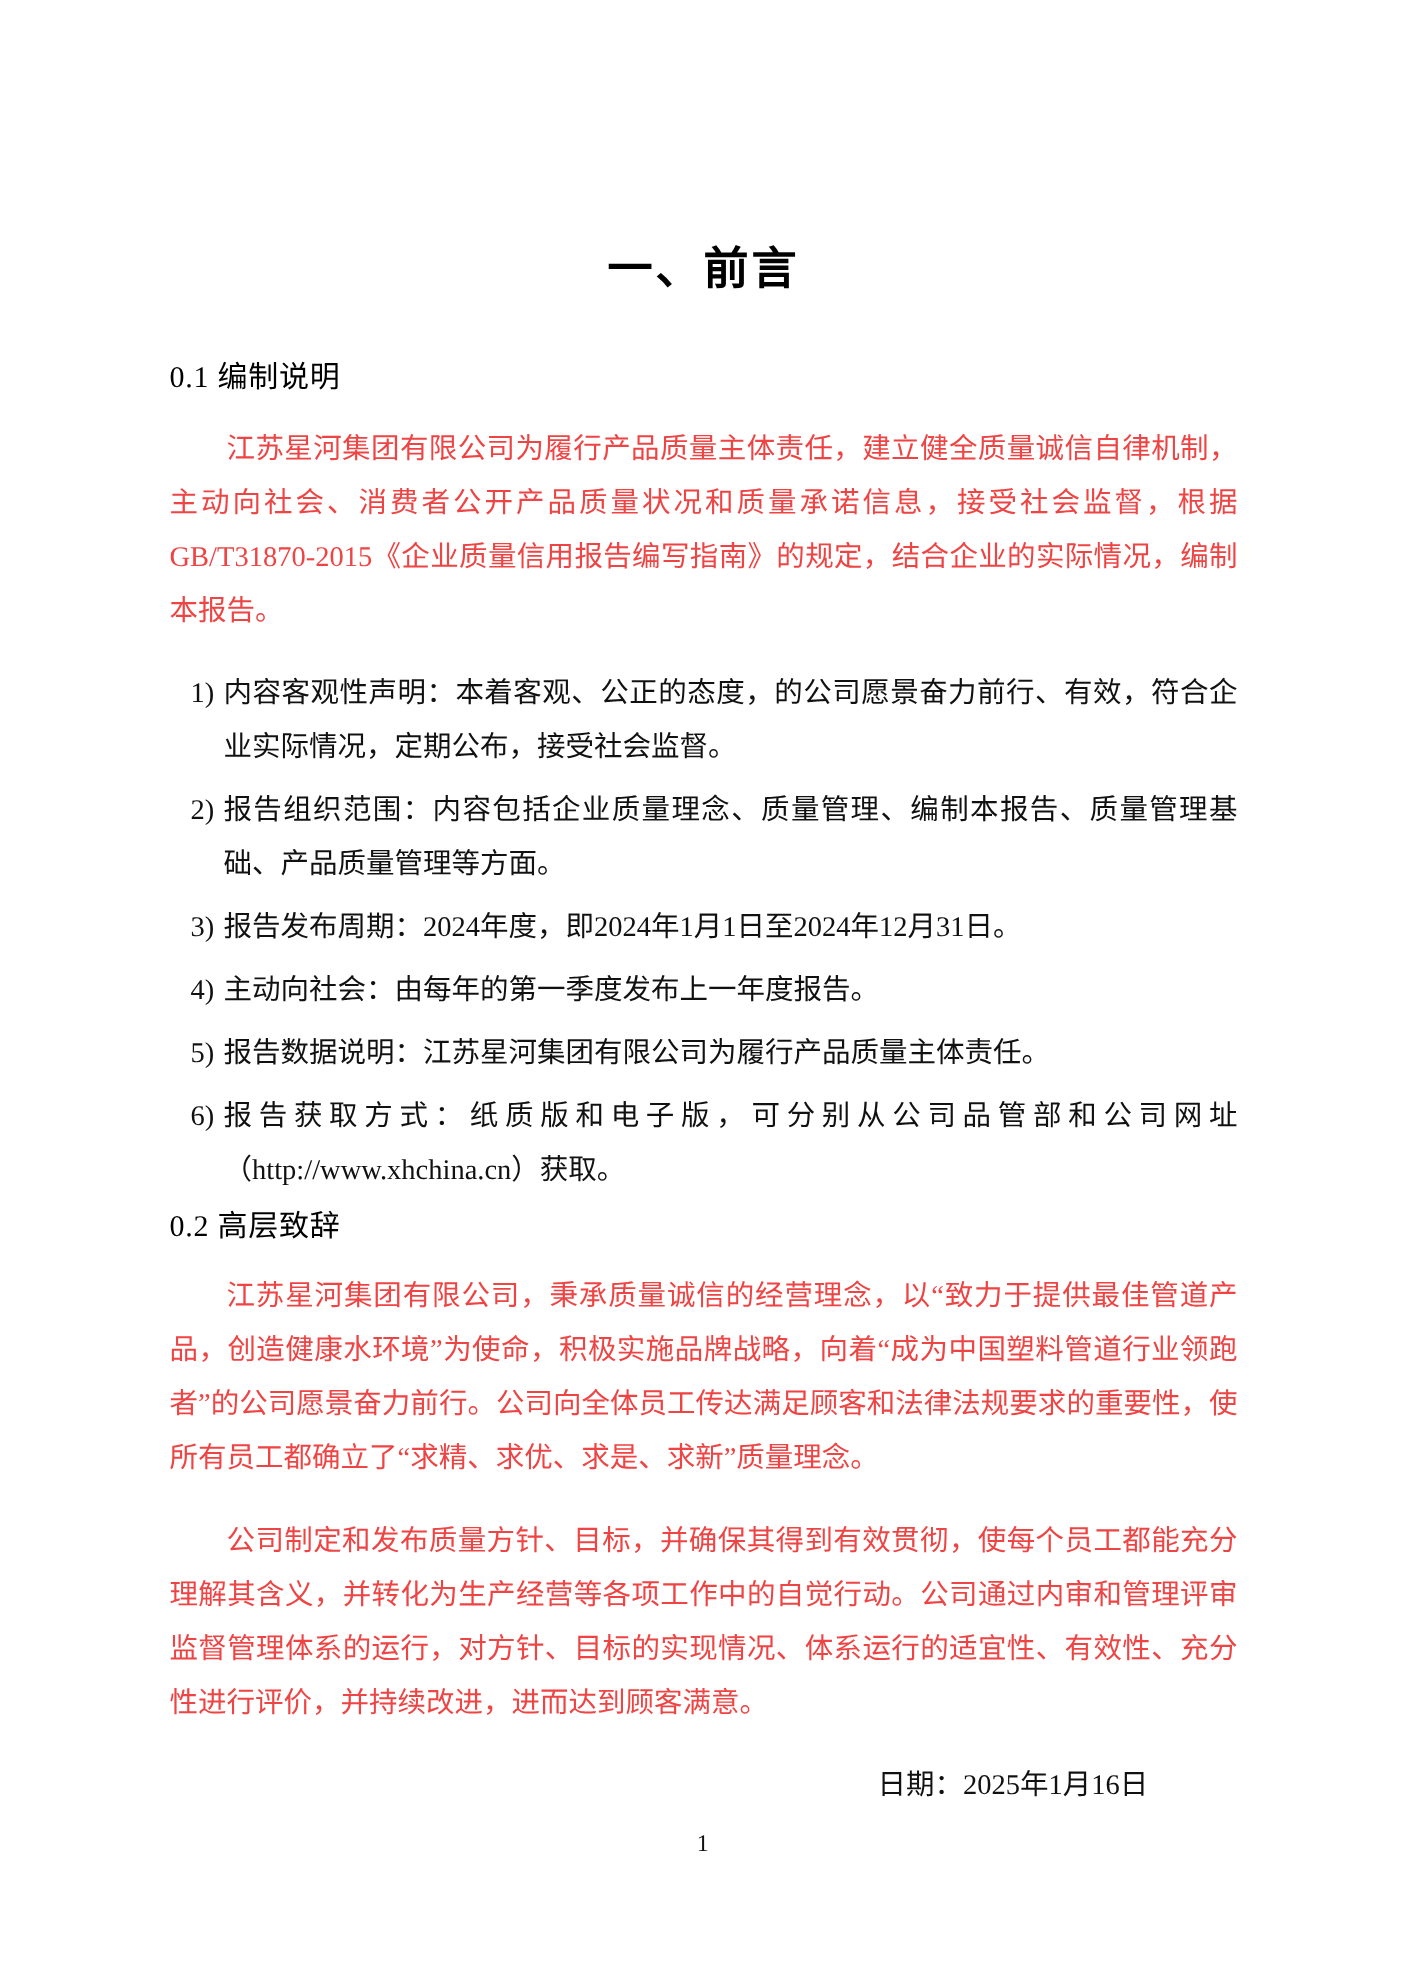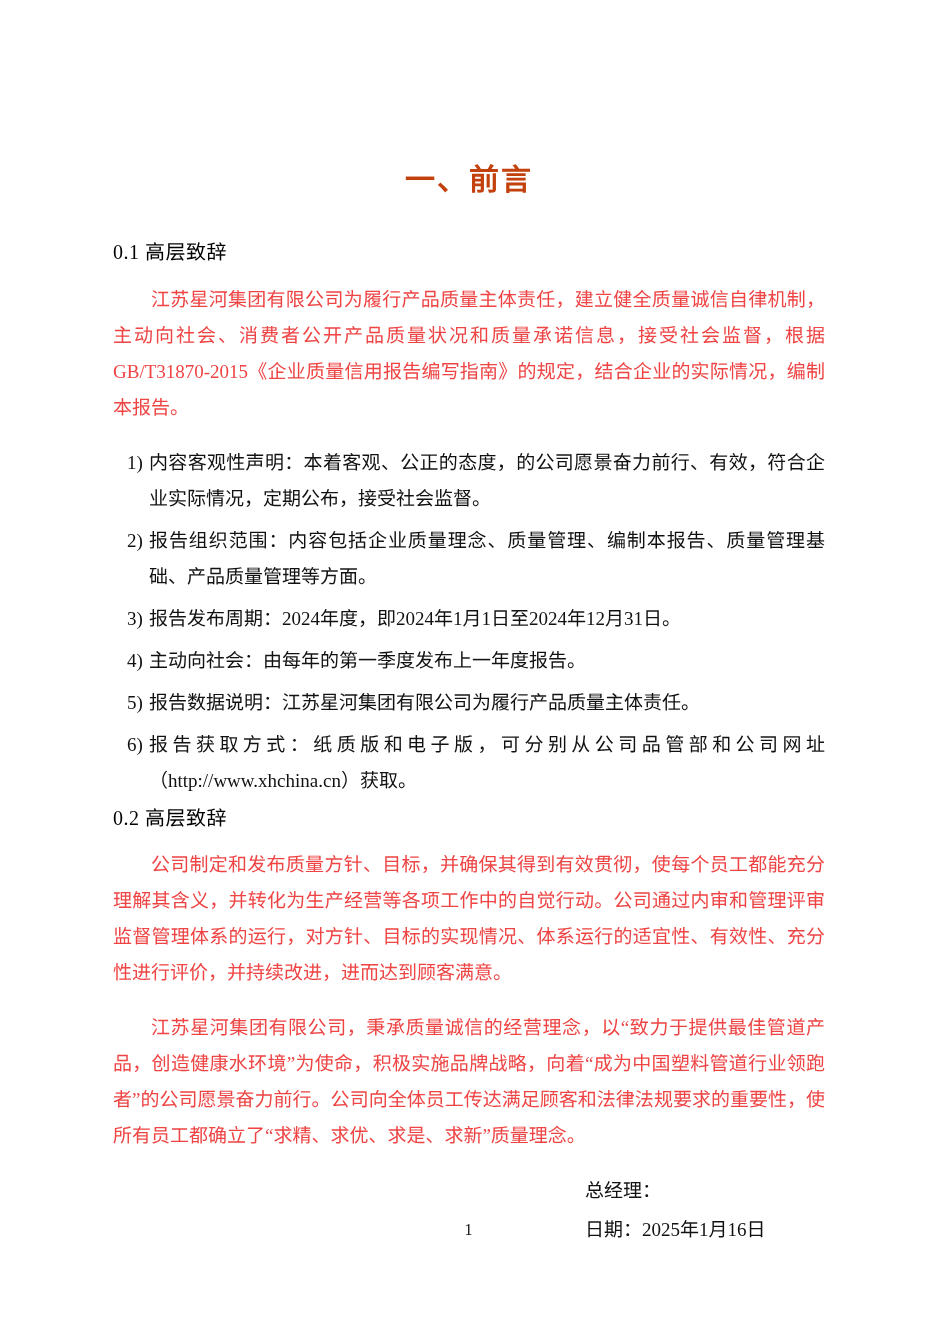--- a/index.html
+++ b/index.html
@@ -22,21 +22,21 @@
     overflow: hidden;
   }
   .doc-title {
     margin-top: 163px;
     text-align: center;
     font-family: "Liberation Sans", "DejaVu Sans", sans-serif;
     font-weight: 700;
     font-size: 30px;
     line-height: 34px;
     letter-spacing: 2px;
-    color: #c2410c;
+    color: #000000;
   }
   .section-heading {
     font-size: 20px;
     line-height: 26px;
     font-weight: 500;
     color: #000000;
     letter-spacing: 0.5px;
   }
   .heading-01 { margin-top: 42px; }
   .heading-02 { margin-top: 4px; }
@@ -82,21 +82,21 @@
     color: #111111;
   }
 </style>
 </head>
 <body>
 
 <div class="page">
 
   <h1 class="doc-title">一、前言</h1>
 
-  <h2 class="section-heading heading-01">0.1 高层致辞</h2>
+  <h2 class="section-heading heading-01">0.1 编制说明</h2>
 
   <p class="para intro-para">江苏星河集团有限公司为履行产品质量主体责任，建立健全质量诚信自律机制，主动向社会、消费者公开产品质量状况和质量承诺信息，接受社会监督，根据GB/T31870-2015《企业质量信用报告编写指南》的规定，结合企业的实际情况，编制本报告。</p>
 
   <ol class="num-list">
     <li class="list-item">
       <span class="list-marker">1)</span>
       <span class="list-text">内容客观性声明：本着客观、公正的态度，的公司愿景奋力前行、有效，符合企业实际情况，定期公布，接受社会监督。</span>
     </li>
     <li class="list-item">
       <span class="list-marker">2)</span>
@@ -115,24 +115,23 @@
       <span class="list-text">报告数据说明：江苏星河集团有限公司为履行产品质量主体责任。</span>
     </li>
     <li class="list-item">
       <span class="list-marker">6)</span>
       <span class="list-text">报告获取方式：纸质版和电子版，可分别从公司品管部和公司网址（http://www.xhchina.cn）获取。</span>
     </li>
   </ol>
 
   <h2 class="section-heading heading-02">0.2 高层致辞</h2>
 
+  <p class="para speech-para-1">江苏星河集团有限公司，秉承质量诚信的经营理念，以“致力于提供最佳管道产品，创造健康水环境”为使命，积极实施品牌战略，向着“成为中国塑料管道行业领跑者”的公司愿景奋力前行。公司向全体员工传达满足顾客和法律法规要求的重要性，使所有员工都确立了“求精、求优、求是、求新”质量理念。</p>
+
   <p class="para speech-para-2">公司制定和发布质量方针、目标，并确保其得到有效贯彻，使每个员工都能充分理解其含义，并转化为生产经营等各项工作中的自觉行动。公司通过内审和管理评审监督管理体系的运行，对方针、目标的实现情况、体系运行的适宜性、有效性、充分性进行评价，并持续改进，进而达到顾客满意。</p>
 
-  <p class="para speech-para-1">江苏星河集团有限公司，秉承质量诚信的经营理念，以“致力于提供最佳管道产品，创造健康水环境”为使命，积极实施品牌战略，向着“成为中国塑料管道行业领跑者”的公司愿景奋力前行。公司向全体员工传达满足顾客和法律法规要求的重要性，使所有员工都确立了“求精、求优、求是、求新”质量理念。</p>
-
   <div class="signature-block">
-    <div class="signature-line">总经理：</div>
     <div class="signature-line signature-date">日期：2025年1月16日</div>
   </div>
 
   <div class="page-footer">1</div>
 
 </div>
 
 </body></html>

